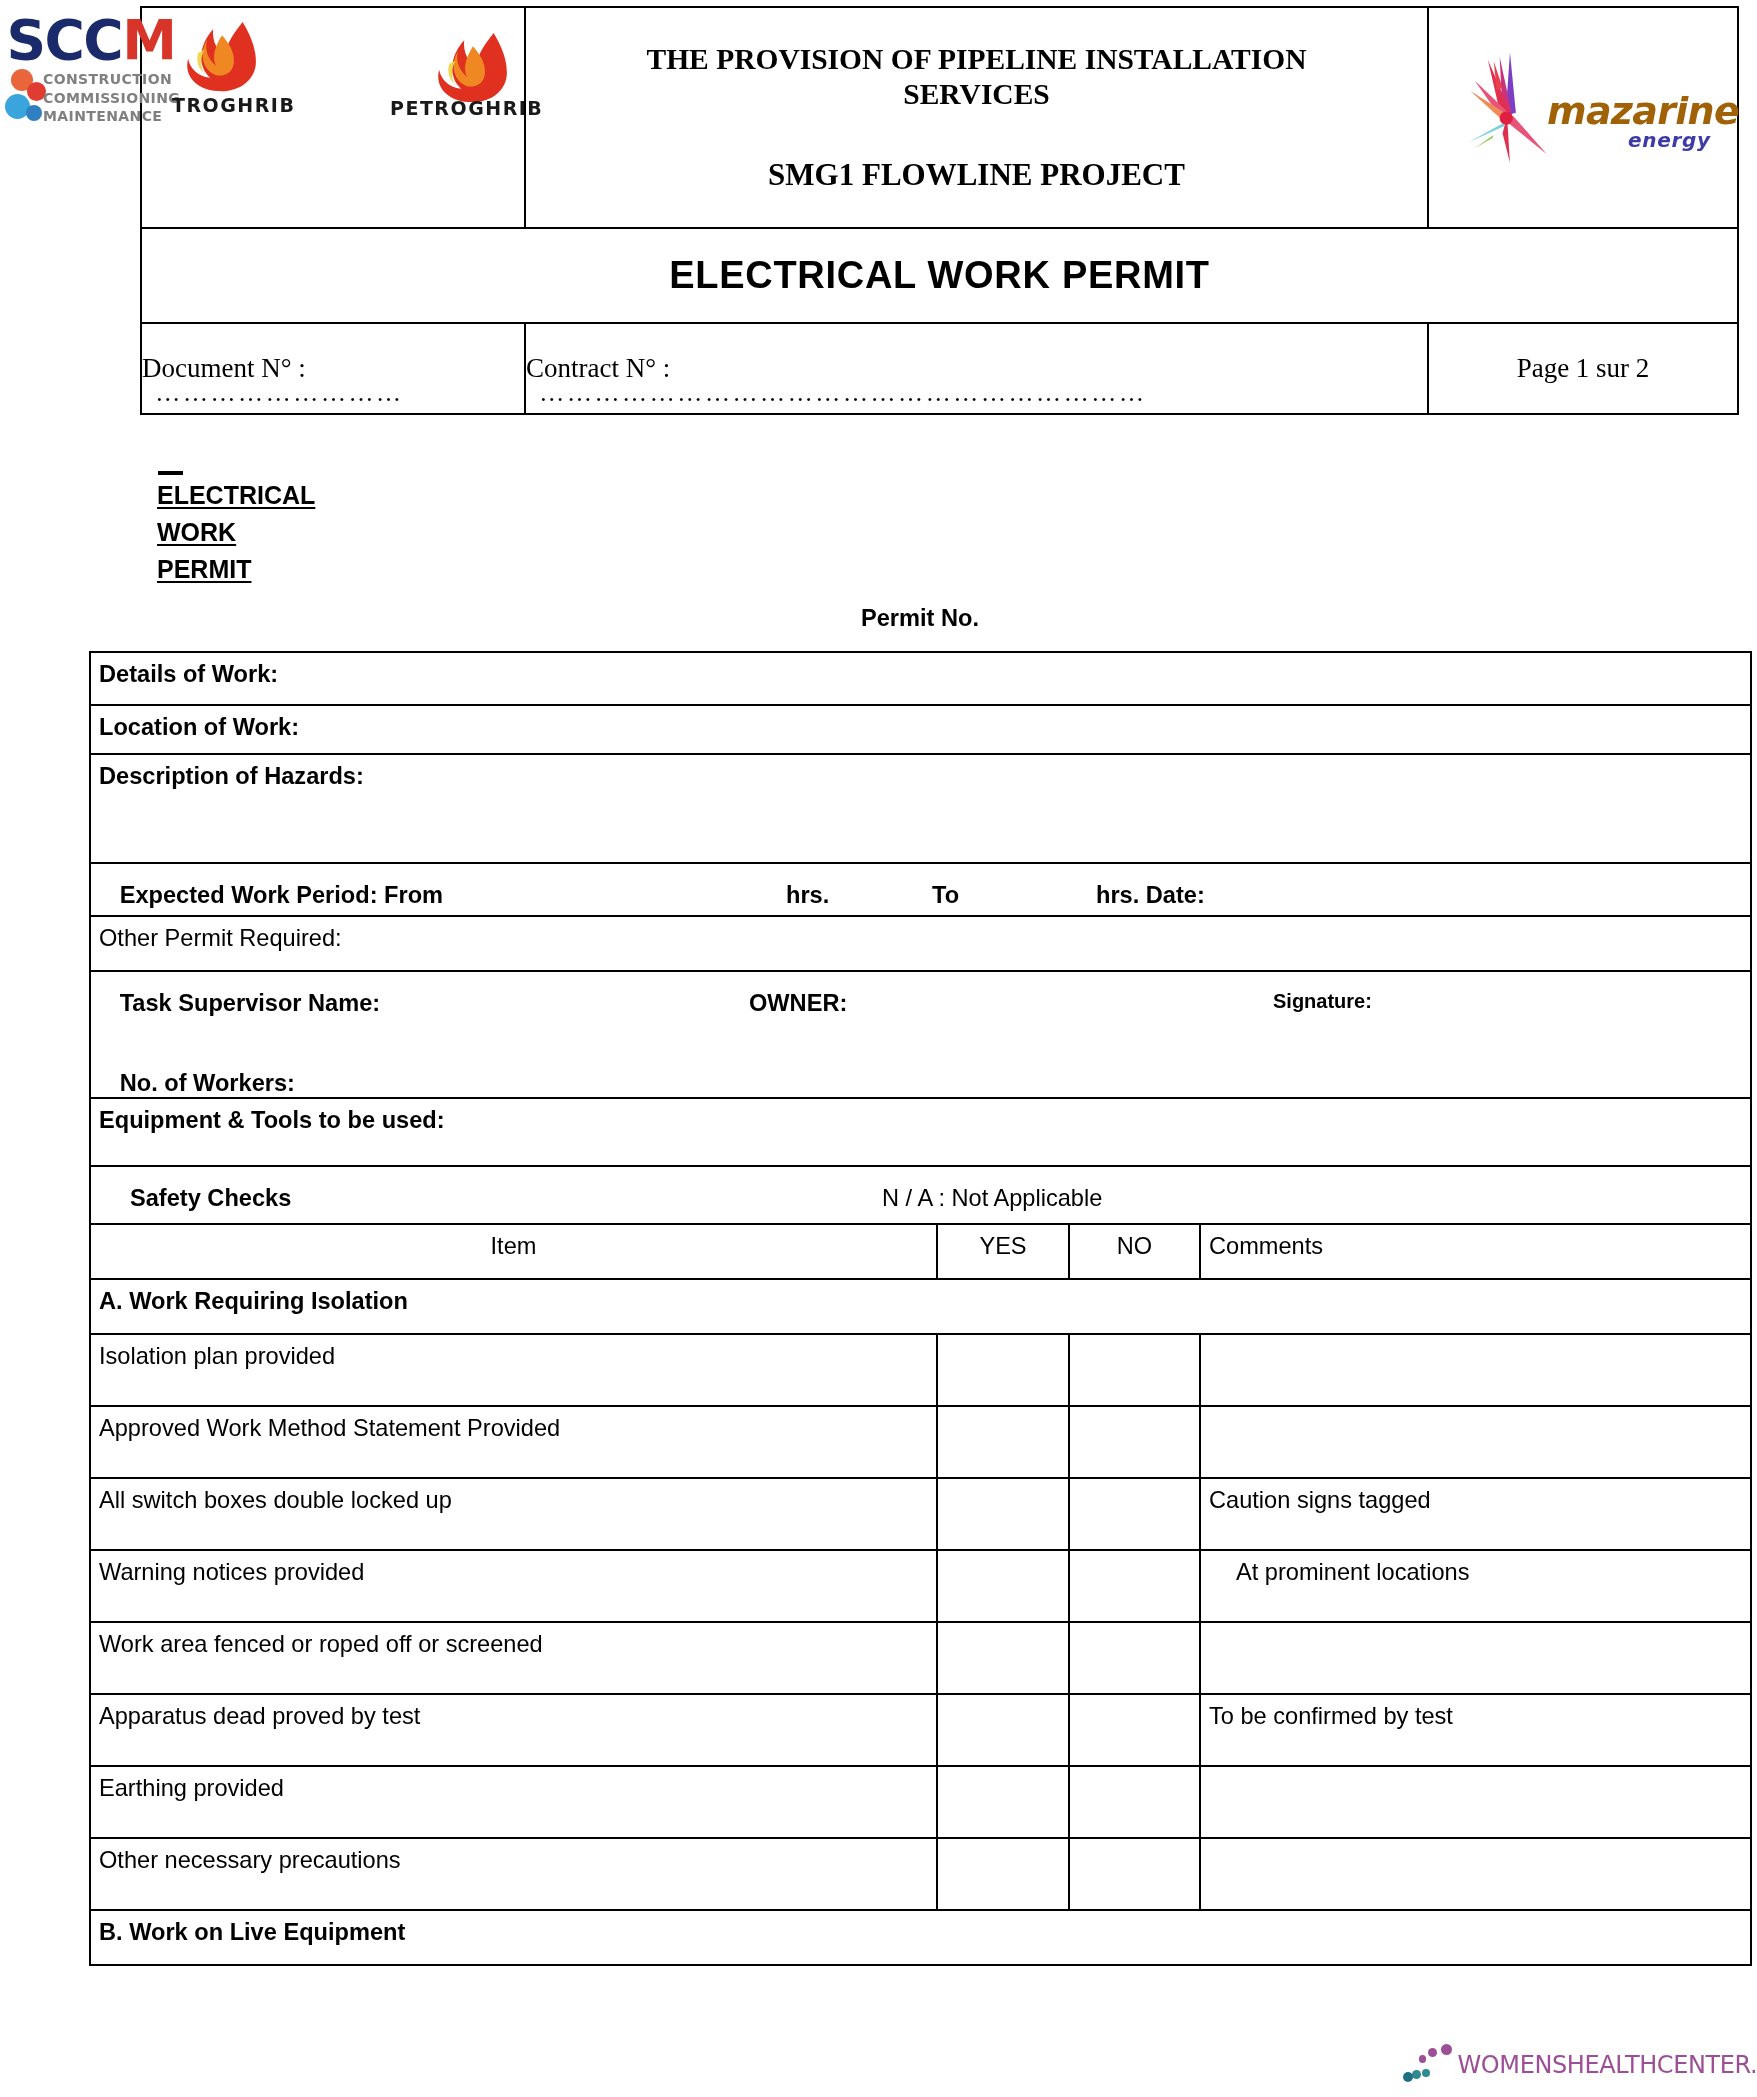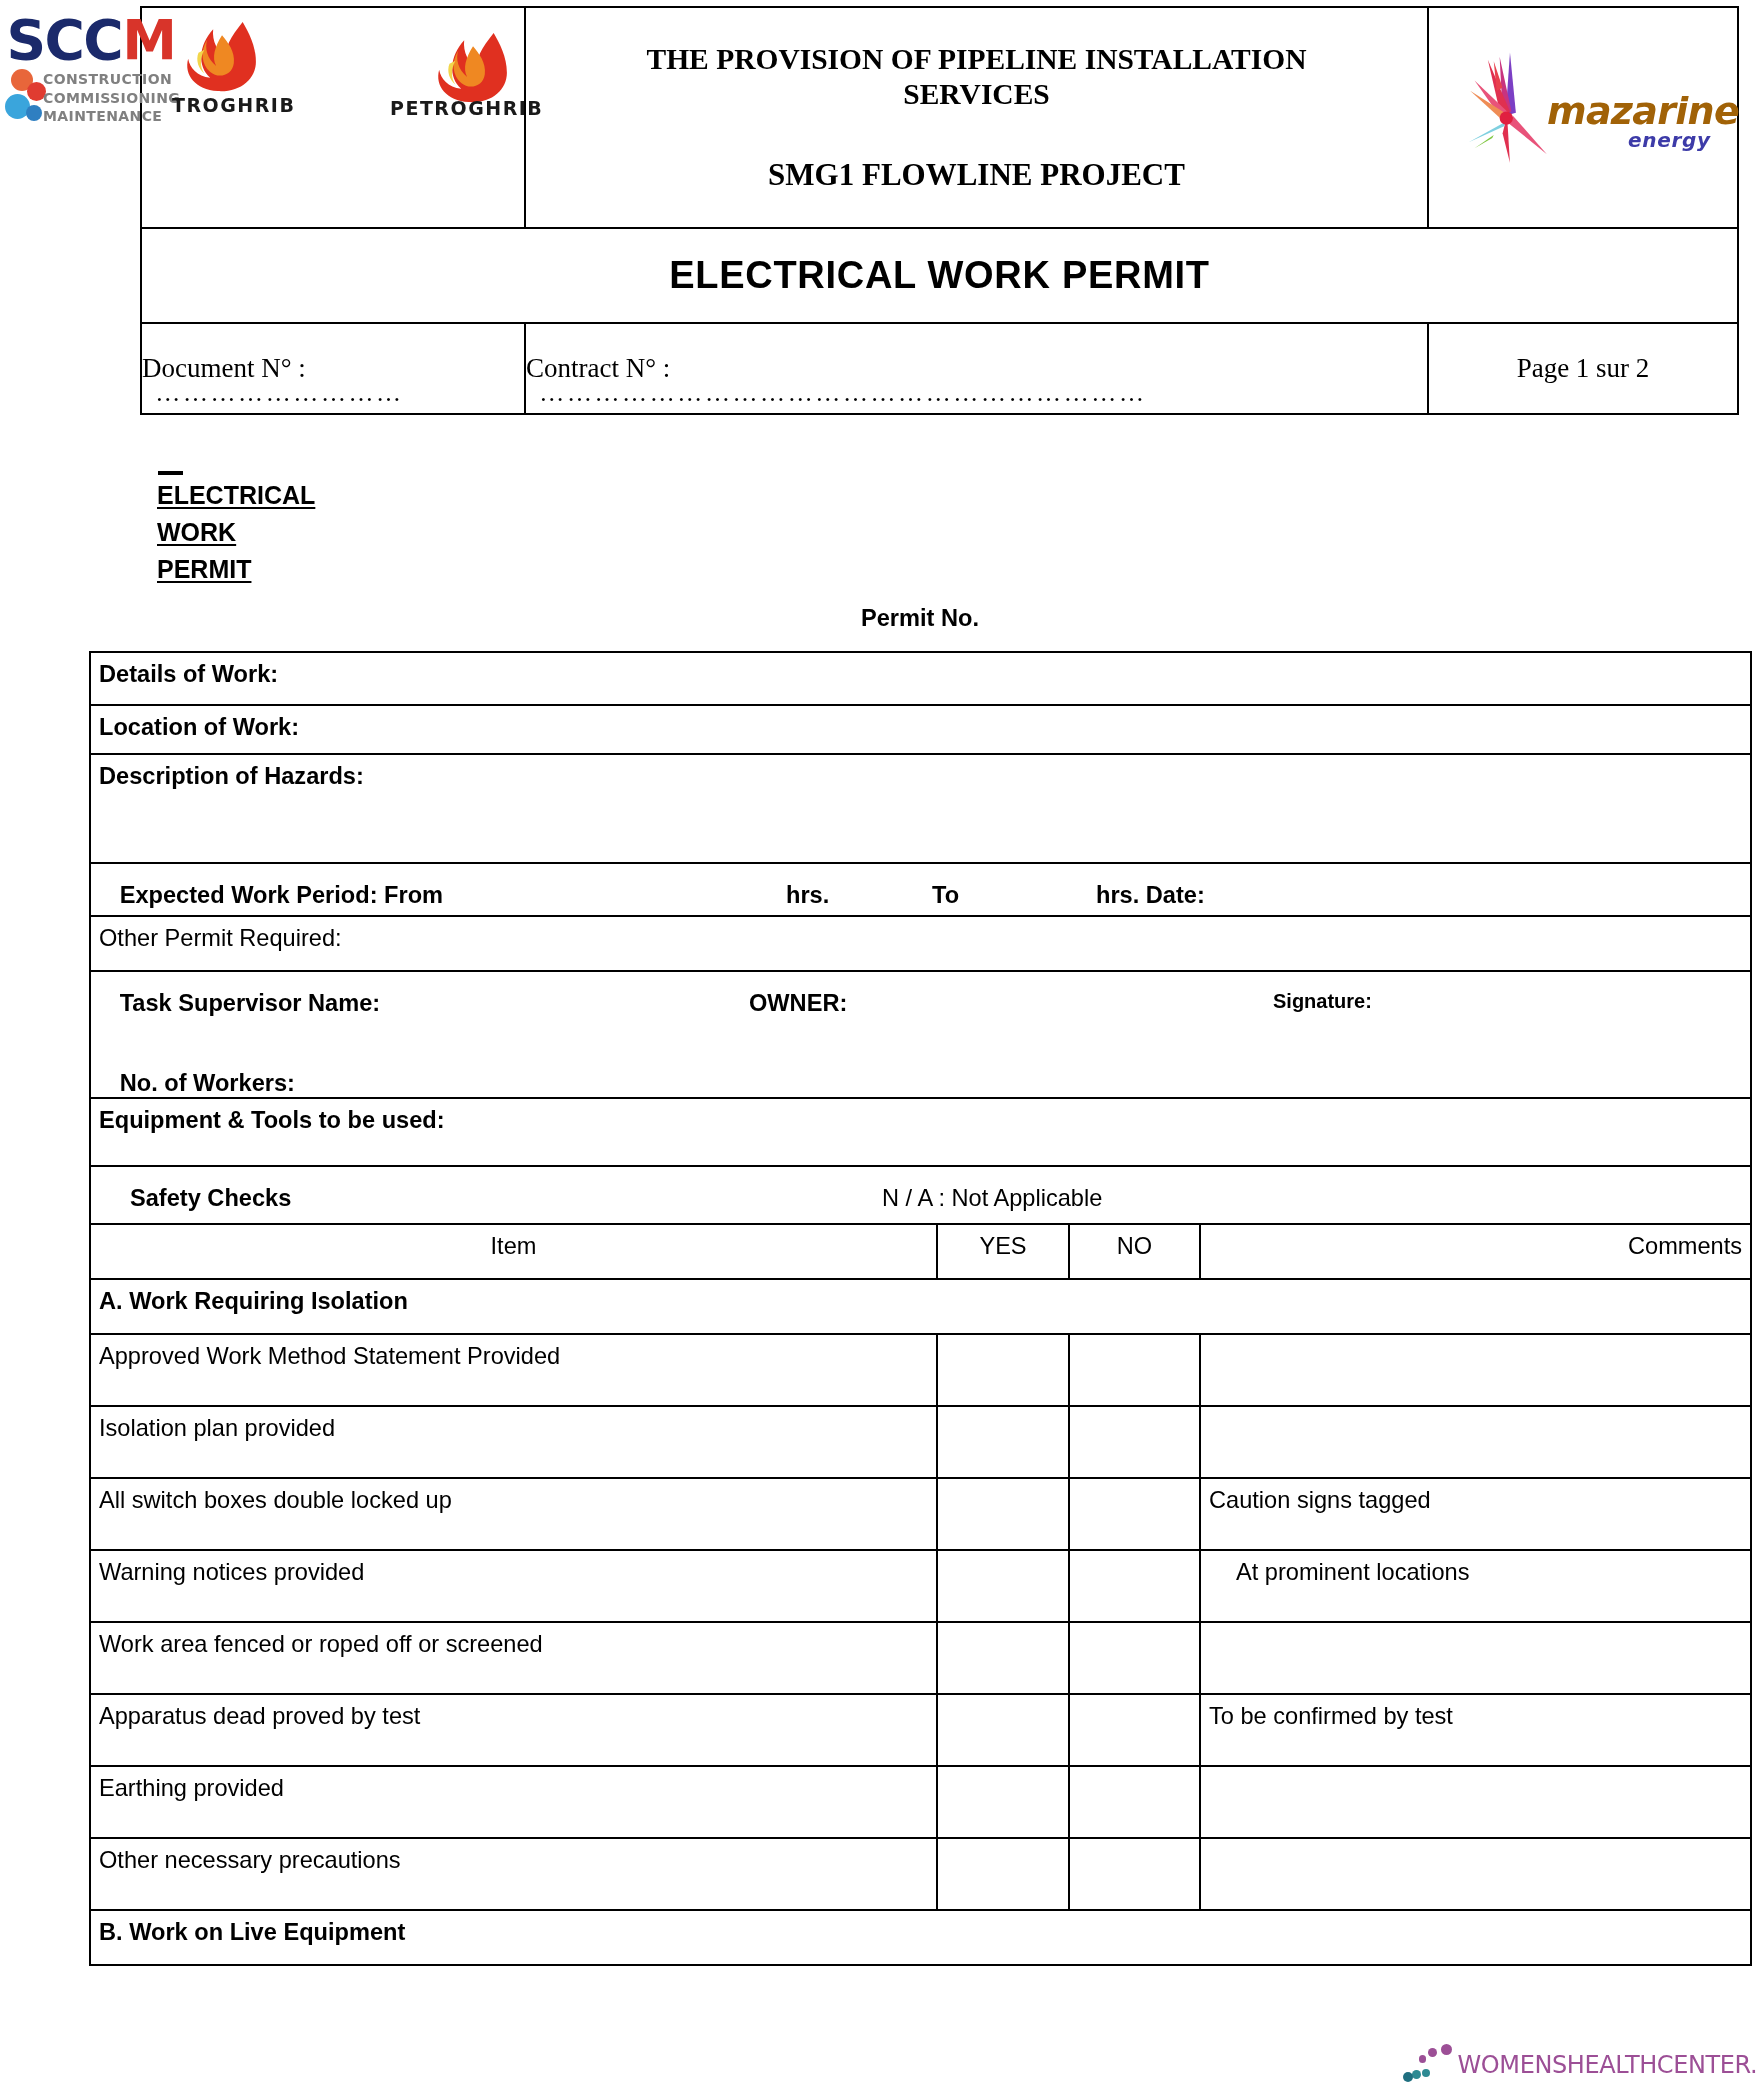--- a/index.html
+++ b/index.html
@@ -229,21 +229,21 @@
   .exp-hrs1 { position: absolute; left: 687px; top: 10.3px; font-size: 23.6px; font-weight: bold; }
   .exp-to   { position: absolute; left: 833px; top: 10.3px; font-size: 23.6px; font-weight: bold; }
   .exp-hrs2 { position: absolute; left: 997px; top: 10.3px; font-size: 23.6px; font-weight: bold; }
 
   .safety-inner { position: relative; height: 100%; }
   .safety-label { position: absolute; left: 31px; top: 10.3px; font-size: 23.6px; font-weight: bold; }
   .safety-na    { position: absolute; left: 783px; top: 10.3px; font-size: 23.6px; }
 
   .col-item { text-align: center; font-size: 23.6px; padding-top: 13.3px; }
   .col-yn   { text-align: center; font-size: 23.6px; padding-top: 13.3px; }
-  .col-com  { text-align: right; font-size: 23.6px; padding-top: 13.3px; }
+  .col-com  { text-align: left; font-size: 23.6px; padding-top: 13.3px; }
 
   .chk-label { padding: 17.7px 0 0 20.7px; font-size: 23.6px; }
   .chk-comment { padding: 17.7px 0 0 22px; font-size: 23.6px; }
   .chk-comment.indent { padding-left: 35px; }
 
   
   .watermark {
     position: absolute;
     left: 1403px;
     top: 2039px;
@@ -417,28 +417,28 @@
     <td class="col-yn">YES</td>
     <td class="col-yn">NO</td>
     <td class="col-com">Comments</td>
   </tr>
 
   <tr class="row-section">
     <td colspan="4" class="cellpad bold">A. Work Requiring Isolation</td>
   </tr>
 
   <tr class="row-check">
+    <td class="chk-label">Isolation plan provided</td>
+    <td></td>
+    <td></td>
+    <td class="chk-comment"></td>
+  </tr>
+
+  <tr class="row-check">
     <td class="chk-label">Approved Work Method Statement Provided</td>
-    <td></td>
-    <td></td>
-    <td class="chk-comment"></td>
-  </tr>
-
-  <tr class="row-check">
-    <td class="chk-label">Isolation plan provided</td>
     <td></td>
     <td></td>
     <td class="chk-comment"></td>
   </tr>
 
   <tr class="row-check">
     <td class="chk-label">All switch boxes double locked up</td>
     <td></td>
     <td></td>
     <td class="chk-comment">Caution signs tagged</td>

